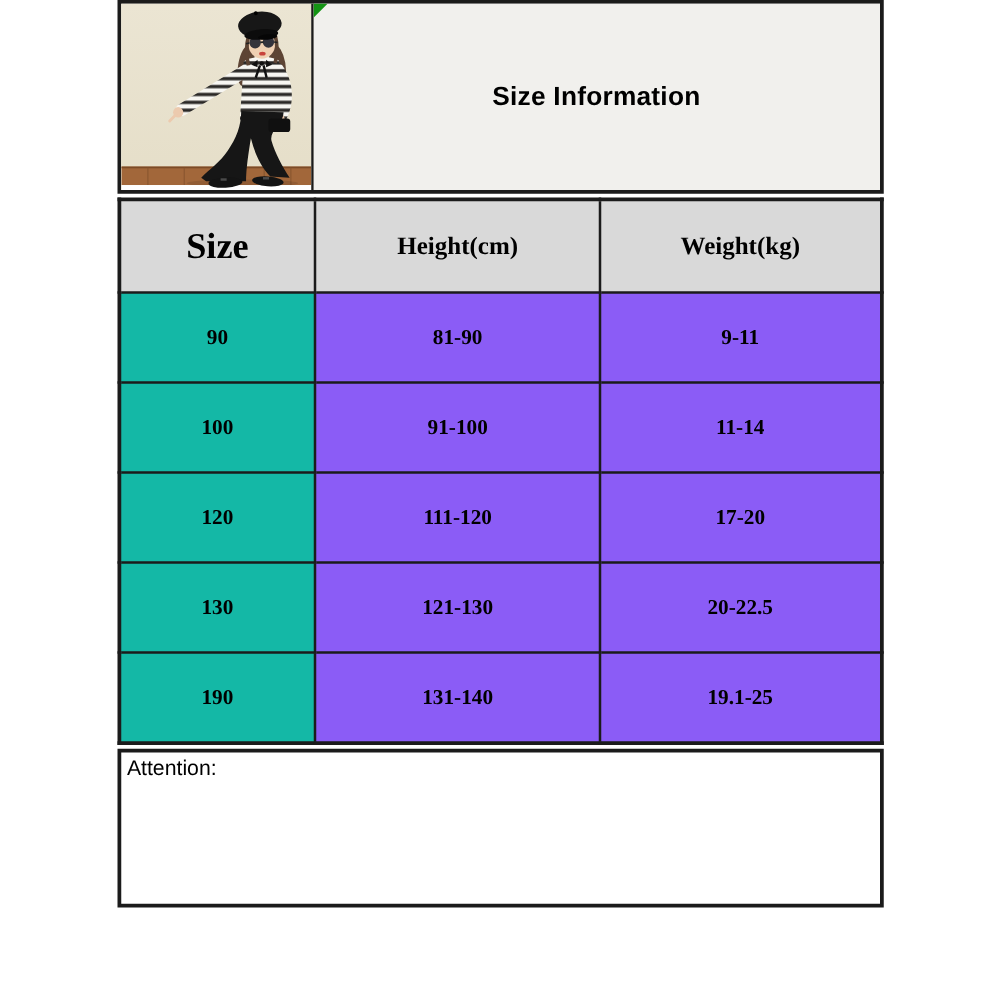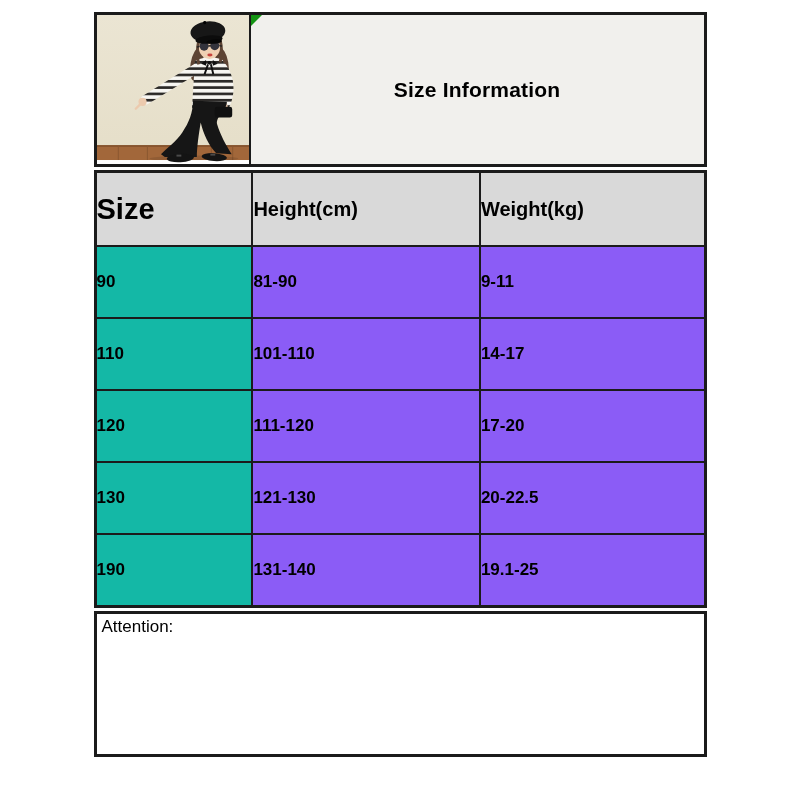--- a/index.html
+++ b/index.html
@@ -1,20 +1,20 @@
 <!DOCTYPE html>
 <html><head>
 <meta charset="utf-8">
 <style>
   html,body{margin:0;padding:0;}
   body{
     width:800px;height:800px;overflow:hidden;background:#ffffff;
     font-family:"Liberation Sans","DejaVu Sans",sans-serif;color:#000;
   }
-  .sheet{width:613px;margin:12px auto 0 auto;}
+  .sheet{width:613px;margin:0 auto 0 auto;}
 
   
   .top-row{
     display:flex;height:155px;box-sizing:border-box;
     border:3px solid #1b1b1b;background:#ffffff;margin-bottom:3px;
   }
   .photo-cell{
     width:25.4%;box-sizing:border-box;border-right:2.5px solid #1b1b1b;
     background:#e9e3d0;position:relative;overflow:hidden;
   }
@@ -28,31 +28,31 @@
     border-top:11px solid #149414;border-right:11px solid transparent;
   }
   .sheet-title{font-size:21px;font-weight:bold;letter-spacing:.2px;}
 
   
   table.size-table{
     width:100%;border-collapse:collapse;table-layout:fixed;
     border:3px solid #1b1b1b;margin:0;
   }
   .size-table th,.size-table td{
-    border:2.5px solid #1b1b1b;text-align:left;vertical-align:middle;
-    padding:0;background-clip:padding-box;
+    border:2.5px solid #1b1b1b;text-align:center;vertical-align:middle;
+    padding:0;background-clip:padding-box;font-family:Liberation Serif, serif;
   }
   .size-table thead th{height:72px;background:#d9d9d9;font-size:20px;font-weight:bold;}
   .size-table thead th.size-head{font-size:29px;}
   .size-table tbody td{height:70px;background:#8b5cf6;font-size:17px;font-weight:bold;}
   .size-table tbody td.size-col{background:#14b8a6;}
 
   
   .attention{
-    box-sizing:border-box;height:146px;border:3px solid #1b1b1b;
+    box-sizing:border-box;height:127px;border:3px solid #1b1b1b;
     margin-top:3px;background:#ffffff;
     padding:2px 6px 0 5px;font-size:17px;line-height:22.5px;font-weight:normal;
   }
   .attention p{margin:0;}
 </style>
 </head>
 <body>
 
 <div class="sheet">
 
@@ -138,23 +138,23 @@
         <th>Weight(kg)</th>
       </tr>
     </thead>
     <tbody>
       <tr>
         <td class="size-col">90</td>
         <td>81-90</td>
         <td>9-11</td>
       </tr>
       <tr>
-        <td class="size-col">110</td>
-        <td>101-110</td>
-        <td>14-17</td>
+        <td class="size-col">100</td>
+        <td>91-100</td>
+        <td>11-14</td>
       </tr>
       <tr>
         <td class="size-col">120</td>
         <td>111-120</td>
         <td>17-20</td>
       </tr>
       <tr>
         <td class="size-col">130</td>
         <td>121-130</td>
         <td>20-22.5</td>

